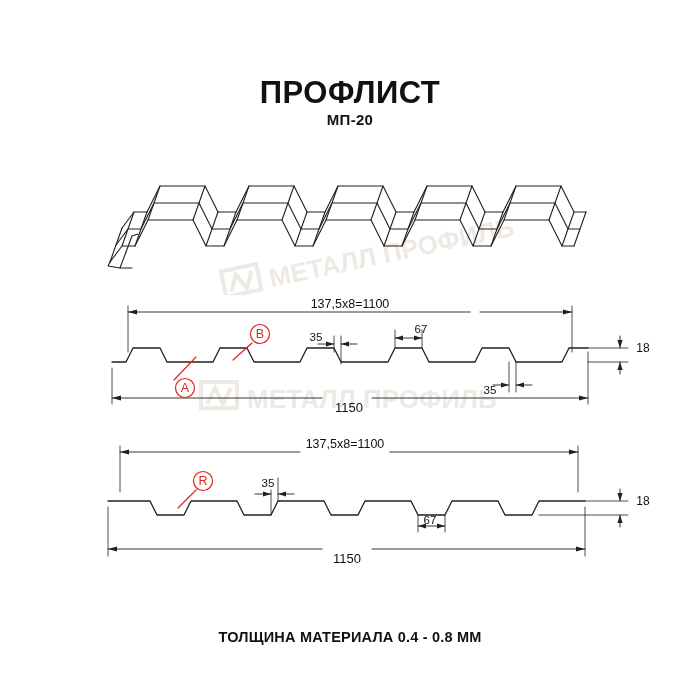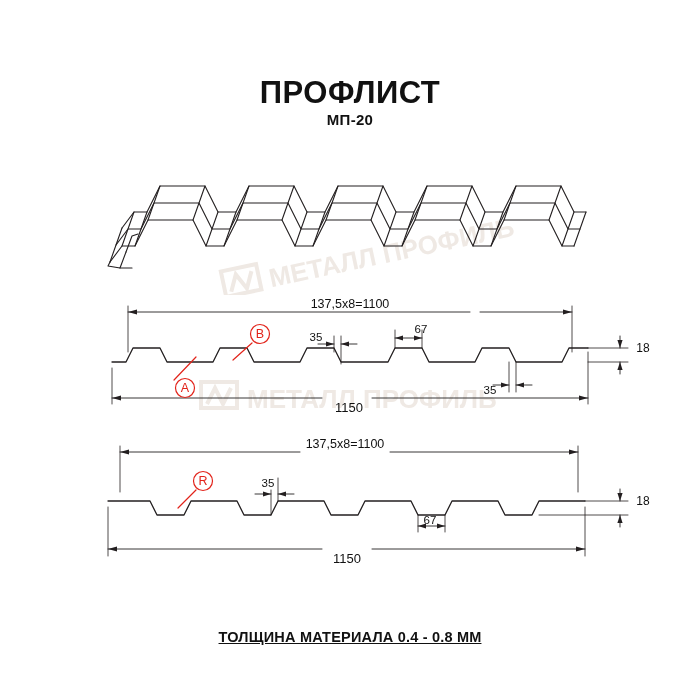--- a/index.html
+++ b/index.html
@@ -44,21 +44,20 @@
   .footer-note {
     position: absolute;
     bottom: 55px;
     left: 0;
     width: 700px;
     text-align: center;
     font-size: 14.5px;
     font-weight: bold;
     letter-spacing: 0.2px;
     color: #111;
-    text-decoration: underline;
   }
   .drawing {
     position: absolute;
     top: 0;
     left: 0;
   }
   .wm {
     position: absolute;
     pointer-events: none;
     opacity: 1;

